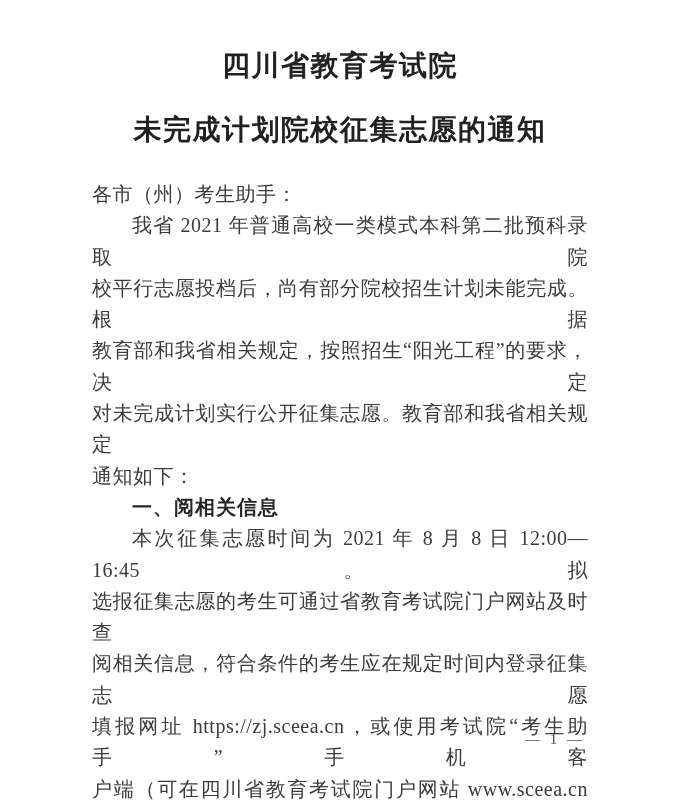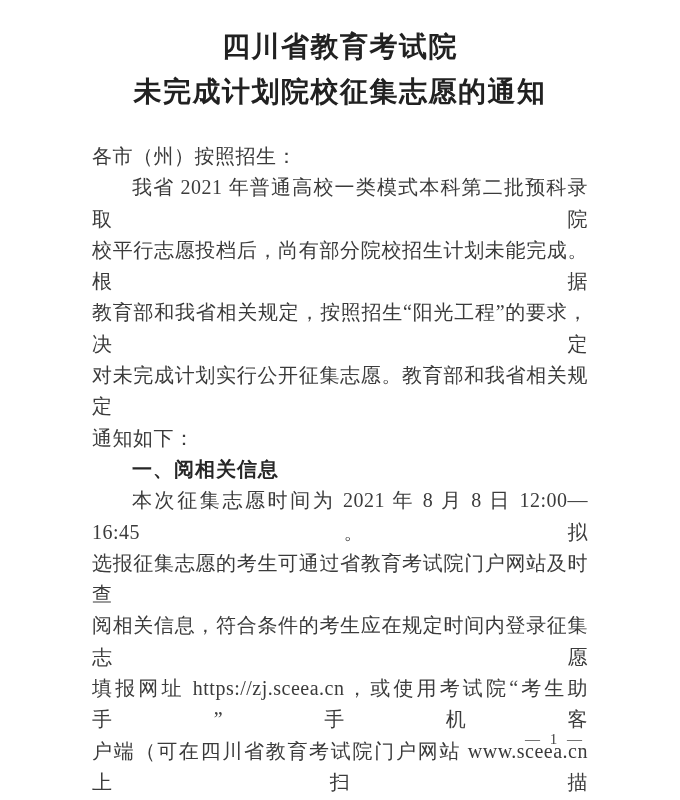--- a/index.html
+++ b/index.html
@@ -17,20 +17,21 @@
   .titles {
     padding-top: 24px;
     text-align: center;
   }
   .title-line {
     font-weight: bold;
     font-size: 28px;
     line-height: 45px;
     color: #212121;
     letter-spacing: 1.5px;
+    margin-top: 19px;
   }
   .doc-body {
     margin: 27px 92px 0 92px;
   }
   .line {
     font-size: 20px;
     line-height: 31.3px;
     color: #3b3b3b;
     letter-spacing: 0.5px;
   }
@@ -58,21 +59,21 @@
 <body>
 
 <div class="page">
 
   <header class="titles">
     <div class="title-line">四川省教育考试院</div>
     <div class="title-line">未完成计划院校征集志愿的通知</div>
   </header>
 
   <main class="doc-body">
-    <div class="line">各市（州）按照招生：</div>
+    <div class="line">各市（州）考生助手：</div>
     <div class="line indent fill">我省 2021 年普通高校一类模式本科第二批预科录取院</div>
     <div class="line fill">校平行志愿投档后，尚有部分院校招生计划未能完成。根据</div>
     <div class="line fill">教育部和我省相关规定，按照招生“阳光工程”的要求，决定</div>
     <div class="line fill">对未完成计划实行公开征集志愿。教育部和我省相关规定</div>
     <div class="line">通知如下：</div>
     <div class="line indent heading">一、阅相关信息</div>
     <div class="line indent fill">本次征集志愿时间为 2021 年 8 月 8 日 12:00—16:45。拟</div>
     <div class="line fill">选报征集志愿的考生可通过省教育考试院门户网站及时查</div>
     <div class="line fill">阅相关信息，符合条件的考生应在规定时间内登录征集志愿</div>
     <div class="line fill">填报网址 https://zj.sceea.cn，或使用考试院“考生助手”手机客</div>

